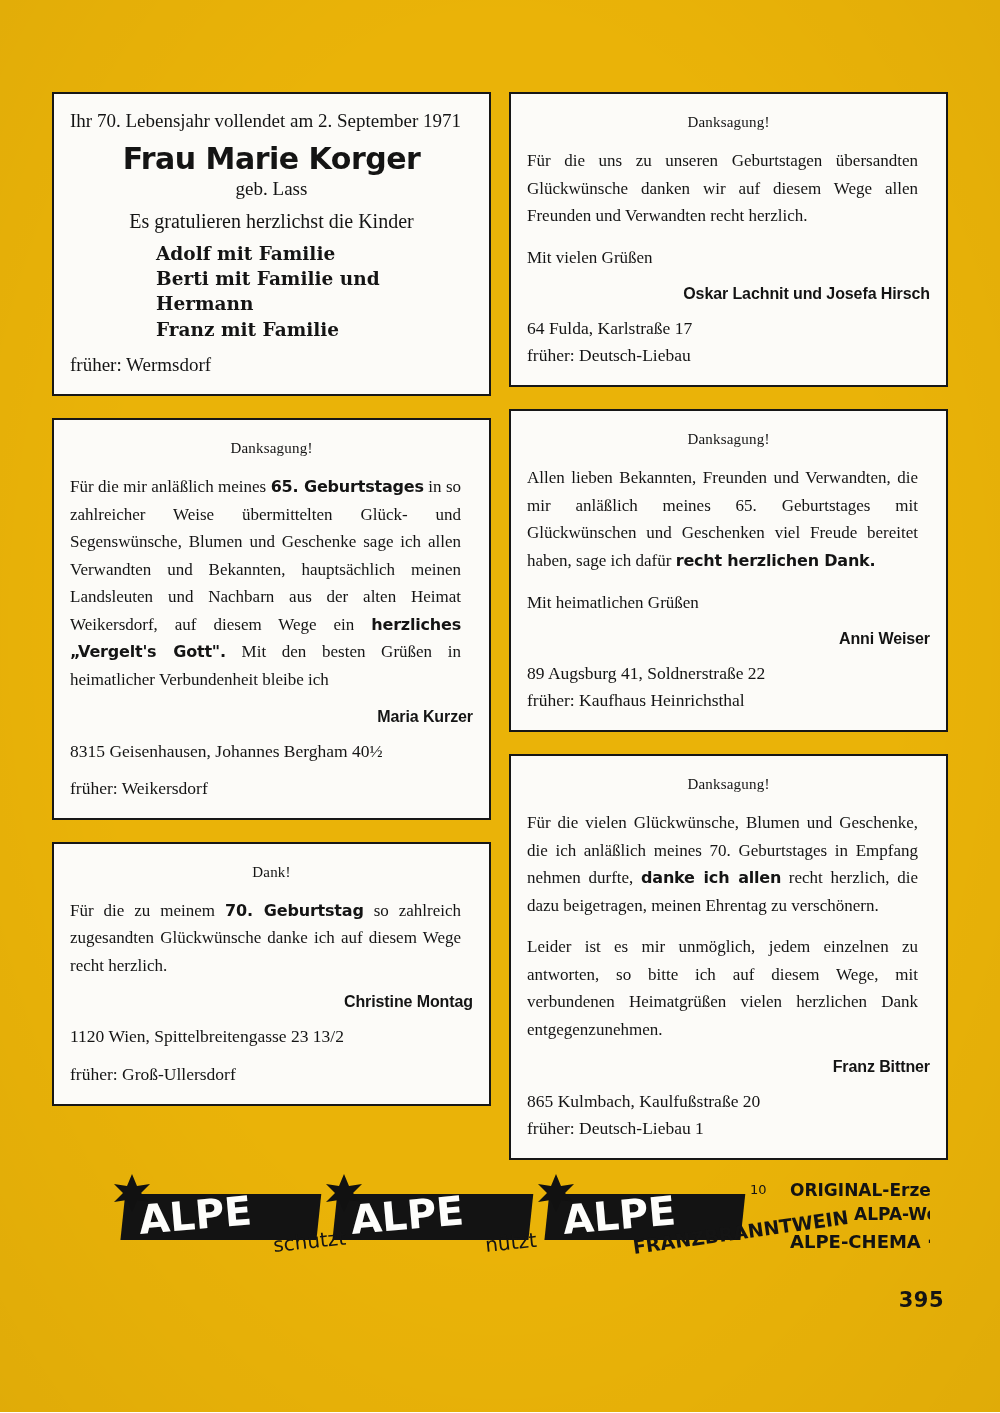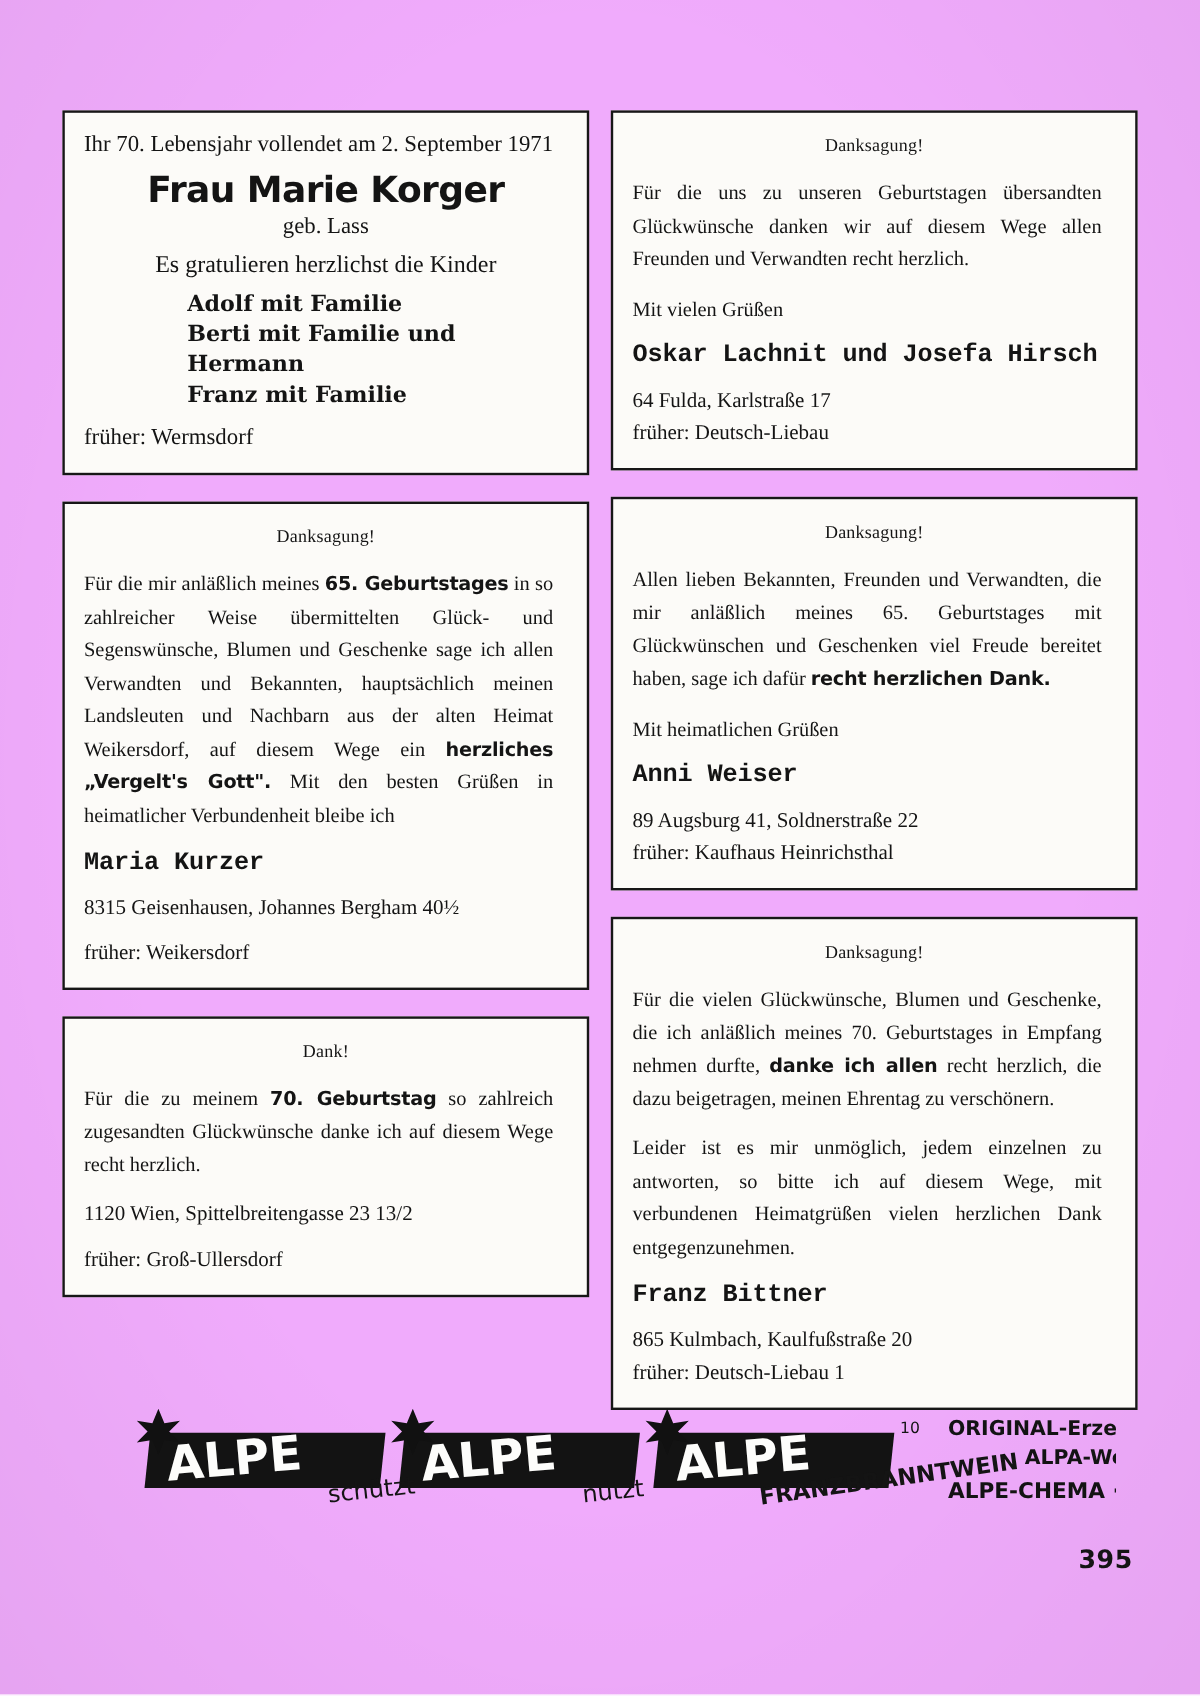--- a/index.html
+++ b/index.html
@@ -13,21 +13,21 @@
     position: relative;
     font-family: "Liberation Serif", serif;
     color: #141414;
     overflow: hidden;
   }
   .page {
     position: absolute;
     left: 0; top: 0;
     width: 1000px;
     height: 1412px;
-    background: #f0abfc;
+    background: #eab308;
   }
   
   .page::before {
     content: "";
     position: absolute;
     inset: 0;
     background:
       radial-gradient(ellipse at 50% 45%, rgba(255,255,255,0) 55%, rgba(0,0,0,0.045) 100%);
     pointer-events: none;
   }
@@ -58,23 +58,24 @@
     margin: 6px 0 16px 0;
   }
   .body-text {
     font-size: 17px;
     line-height: 1.62;
     text-align: justify;
     margin: 0 12px 14px 0;
   }
   .body-text:last-child { margin-bottom: 0; }
   .sig {
-    font-family: Liberation Mono, monospace;
-    font-weight: bold;
-    font-size: 21px;
+    text-align: right;
+    font-family: Liberation Sans, sans-serif;
+    font-weight: bold;
+    font-size: 16px;
     letter-spacing: -0.1px;
     margin: 10px 0 12px 0;
   }
   .b {
     font-family: "DejaVu Sans", sans-serif;
     font-weight: bold;
     font-size: 16px;
     letter-spacing: -0.2px;
   }
   .addr {
@@ -171,20 +172,21 @@
         <div class="addr">
           <div>8315 Geisenhausen, Johannes Bergham 40½</div>
           <div style="height:10px"></div>
           <div>früher: Weikersdorf</div>
         </div>
       </div>
 
       <div class="box">
         <p class="heading-sm">Dank!</p>
         <p class="body-text"><span>Für die zu meinem </span><span class="b">70. Geburtstag</span><span> so zahlreich zugesandten Glückwünsche danke ich auf diesem Wege recht herzlich.</span></p>
+        <p class="sig">Christine Montag</p>
         <div class="addr">
           <div>1120 Wien, Spittelbreitengasse 23 13/2</div>
           <div style="height:10px"></div>
           <div>früher: Groß-Ullersdorf</div>
         </div>
       </div>
 
     </div>
 
     <div class="col">

